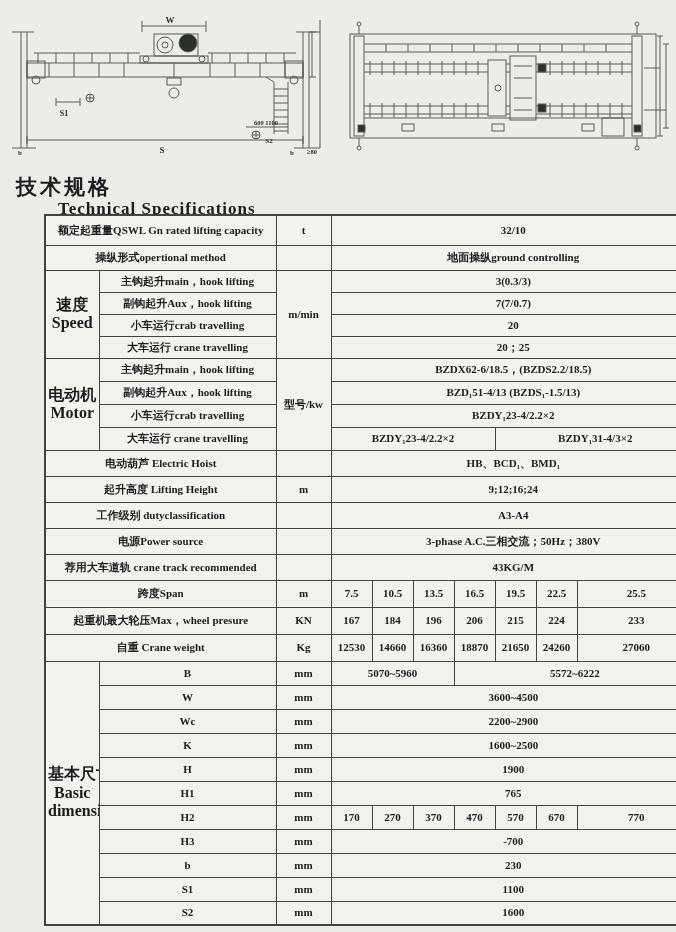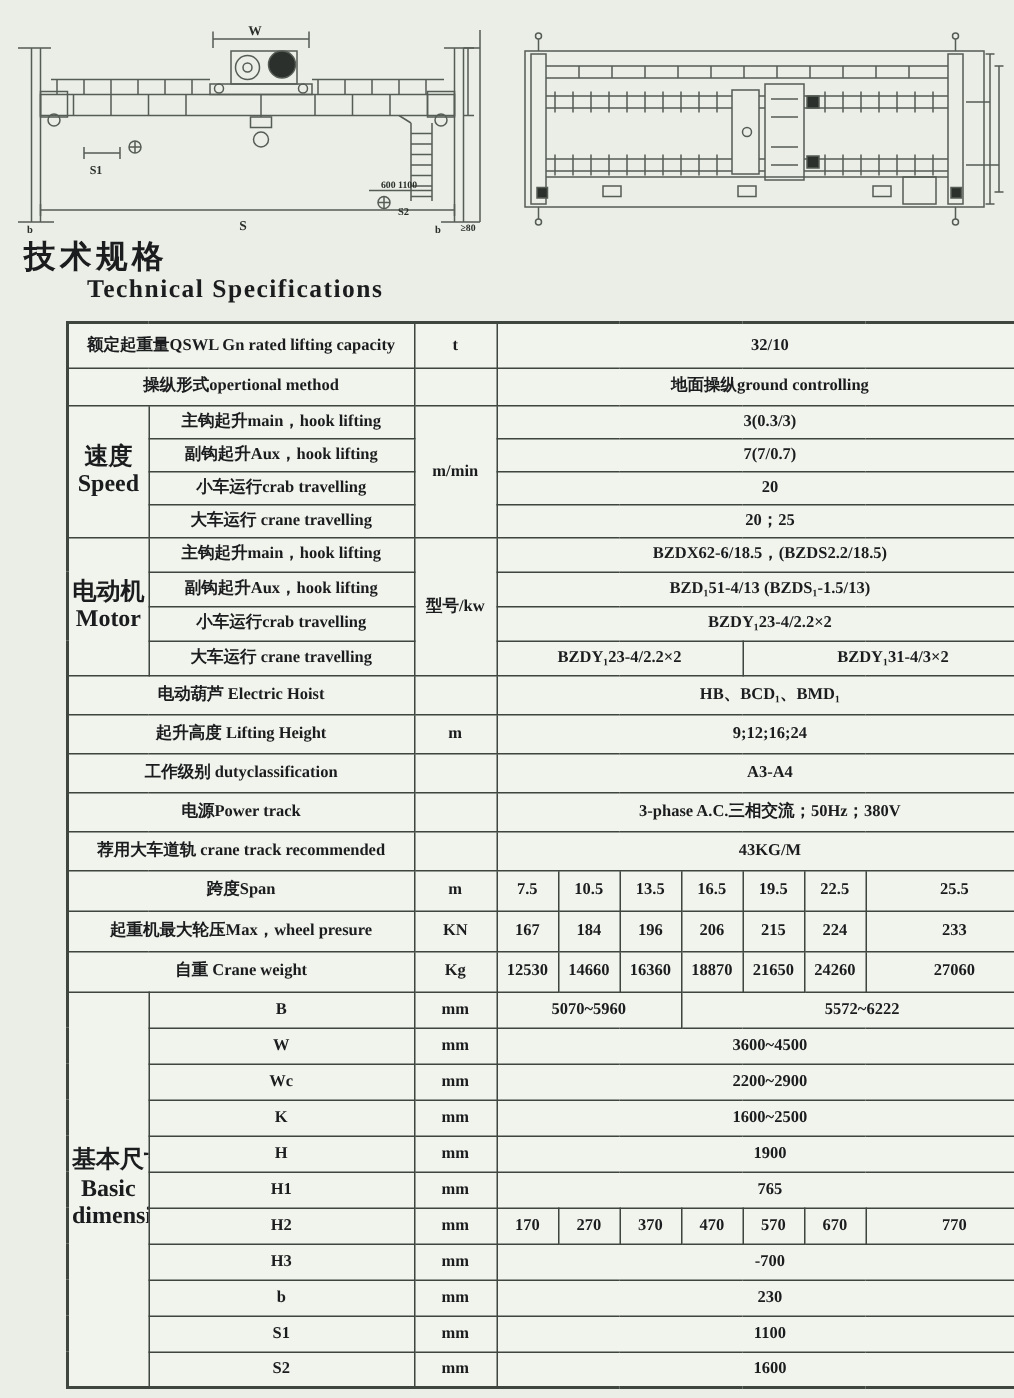--- a/index.html
+++ b/index.html
@@ -3,21 +3,21 @@
 <meta charset="utf-8">
 <style>
   html,body{margin:0;padding:0;}
   body{
     width:676px;height:932px;position:relative;overflow:hidden;
     background:#eaeee6;color:#1a1c1e;
     font-family:"Liberation Serif","DejaVu Serif",serif;
   }
   .drawings{position:absolute;left:4px;top:6px;width:668px;height:154px;display:flex;gap:8px;}
   .dwg{flex:0 0 auto;}
-  .titleblock{position:absolute;left:16px;top:160px;}
+  .titleblock{position:absolute;left:16px;top:176px;}
   .t-zh{font-size:21px;font-weight:bold;letter-spacing:3px;line-height:1.1;}
   .t-en{font-size:17px;font-weight:bold;letter-spacing:1px;line-height:1.2;margin-left:42px;}
   table.spec{
     position:absolute;left:14px;top:214px;width:651px;
     border-collapse:collapse;table-layout:fixed;
     font-weight:bold;font-size:11px;
   }
   table.spec td{
     border:1px solid #3f453f;text-align:center;vertical-align:middle;
     padding:0 2px;line-height:1.15;background:#f1f4ed;
@@ -238,21 +238,21 @@
       <td colspan="2" class="lab">起升高度 Lifting Height</td>
       <td class="unit">m</td>
       <td colspan="7" class="val">9;12;16;24</td>
     </tr>
     <tr class="h26">
       <td colspan="2" class="lab">工作级别 dutyclassification</td>
       <td class="unit"></td>
       <td colspan="7" class="val">A3-A4</td>
     </tr>
     <tr class="h26">
-      <td colspan="2" class="lab">电源Power track</td>
+      <td colspan="2" class="lab">电源Power source</td>
       <td class="unit"></td>
       <td colspan="7" class="val">3-phase A.C.三相交流；50Hz；380V</td>
     </tr>
     <tr class="h26">
       <td colspan="2" class="lab">荐用大车道轨 crane track recommended</td>
       <td class="unit"></td>
       <td colspan="7" class="val">43KG/M</td>
     </tr>
 
     <tr class="h27">

